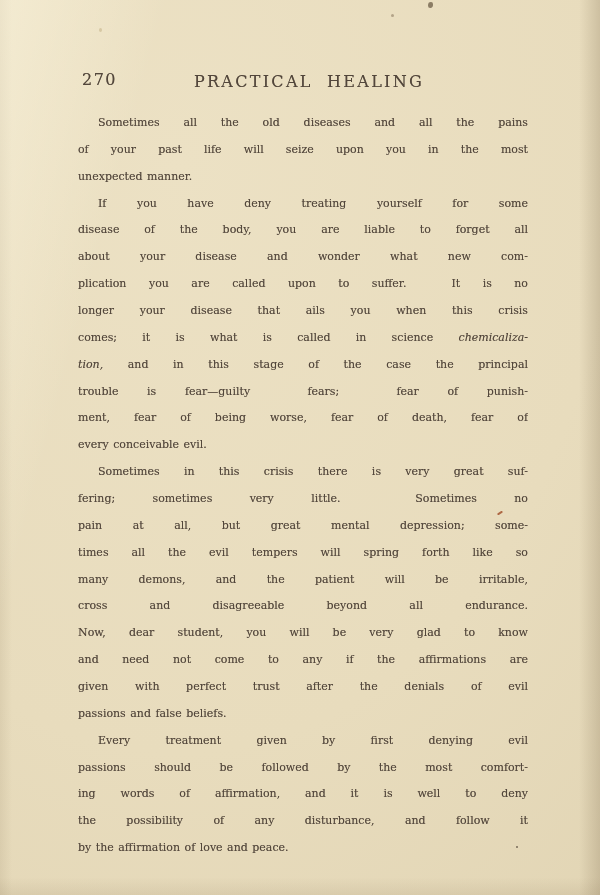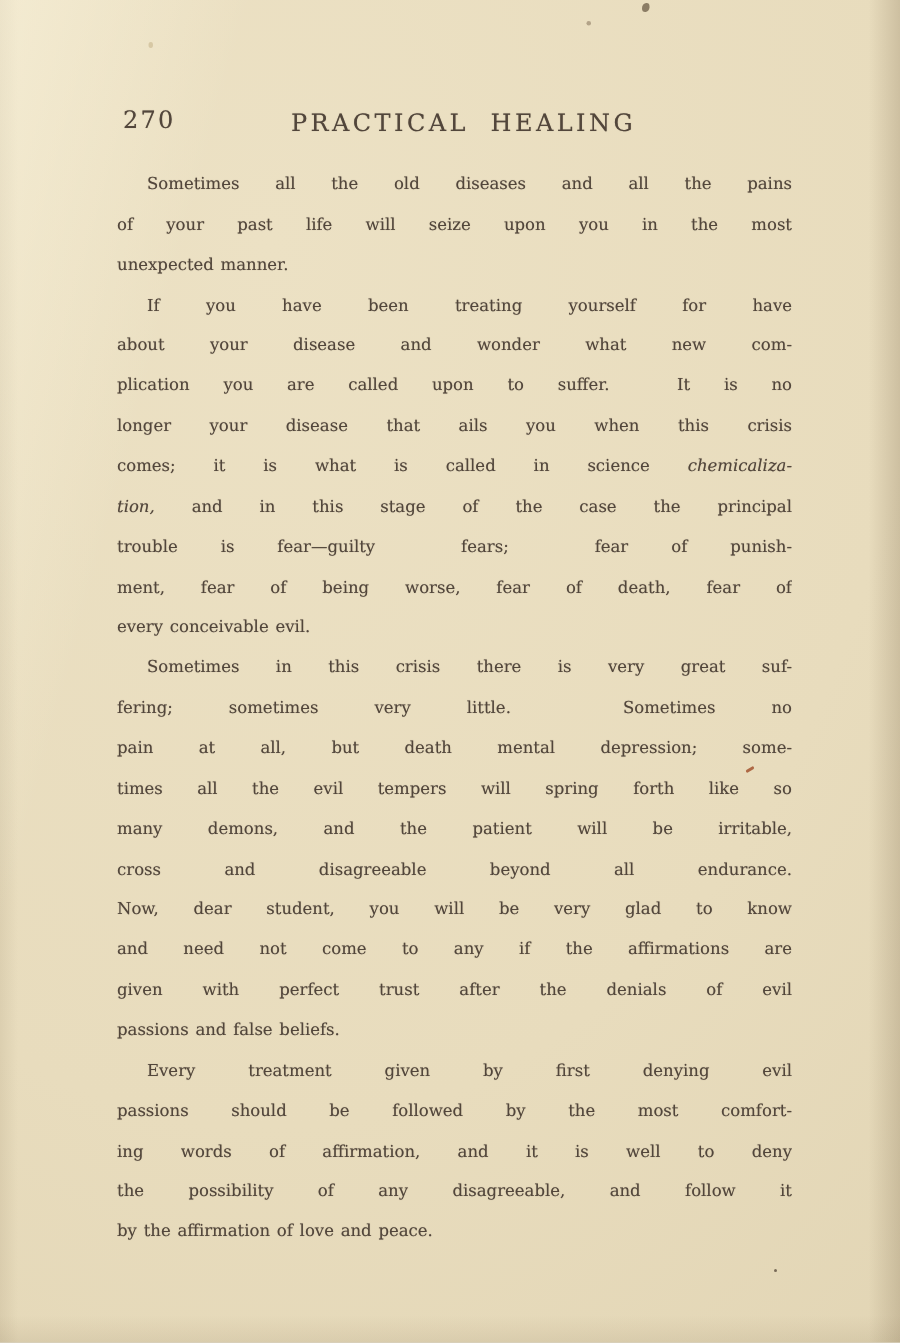--- a/index.html
+++ b/index.html
@@ -67,44 +67,45 @@
     <span class="running-title">PRACTICAL HEALING</span>
   </div>
 
   <div class="page-body" id="page-body">
       <div class="paragraph">
         <div class="line indent"><span>Sometimes all the old diseases and all the pains</span></div>
         <div class="line"><span>of your past life will seize upon you in the most</span></div>
         <div class="line no-just"><span>unexpected manner.</span></div>
       </div>
       <div class="paragraph">
-        <div class="line indent"><span>If you have been treating yourself for have</span></div>
+        <div class="line indent"><span>If you have deny treating yourself for some</span></div>
+        <div class="line"><span>disease of the body, you are liable to forget all</span></div>
         <div class="line"><span>about your disease and wonder what new com-</span></div>
         <div class="line"><span>plication you are called upon to suffer.&nbsp; It is no</span></div>
         <div class="line"><span>longer your disease that ails you when this crisis</span></div>
         <div class="line"><span>comes; it is what is called in science </span><em>chemicaliza-</em></div>
         <div class="line"><em>tion,</em><span> and in this stage of the case the principal</span></div>
         <div class="line"><span>trouble is fear—guilty&nbsp; fears;&nbsp; fear of punish-</span></div>
         <div class="line"><span>ment, fear of being worse, fear of death, fear of</span></div>
         <div class="line no-just"><span>every conceivable evil.</span></div>
       </div>
       <div class="paragraph">
         <div class="line indent"><span>Sometimes in this crisis there is very great suf-</span></div>
         <div class="line"><span>fering; sometimes very little.&nbsp; Sometimes no</span></div>
-        <div class="line"><span>pain at all, but death mental depression; some-</span></div>
+        <div class="line"><span>pain at all, but great mental depression; some-</span></div>
         <div class="line"><span>times all the evil tempers will spring forth like so</span></div>
         <div class="line"><span>many demons, and the patient will be irritable,</span></div>
         <div class="line"><span>cross and disagreeable beyond all endurance.</span></div>
         <div class="line"><span>Now, dear student, you will be very glad to know</span></div>
         <div class="line"><span>and need not come to any if the affirmations are</span></div>
         <div class="line"><span>given with perfect trust after the denials of evil</span></div>
         <div class="line no-just"><span>passions and false beliefs.</span></div>
       </div>
       <div class="paragraph">
         <div class="line indent"><span>Every treatment given by first denying evil</span></div>
         <div class="line"><span>passions should be followed by the most comfort-</span></div>
         <div class="line"><span>ing words of affirmation, and it is well to deny</span></div>
-        <div class="line"><span>the possibility of any disagreeable, and follow it</span></div>
+        <div class="line"><span>the possibility of any disturbance, and follow it</span></div>
         <div class="line no-just"><span>by the affirmation of love and peace.</span></div>
       </div>
     </div>
 
 </div>
 
 </body></html>

